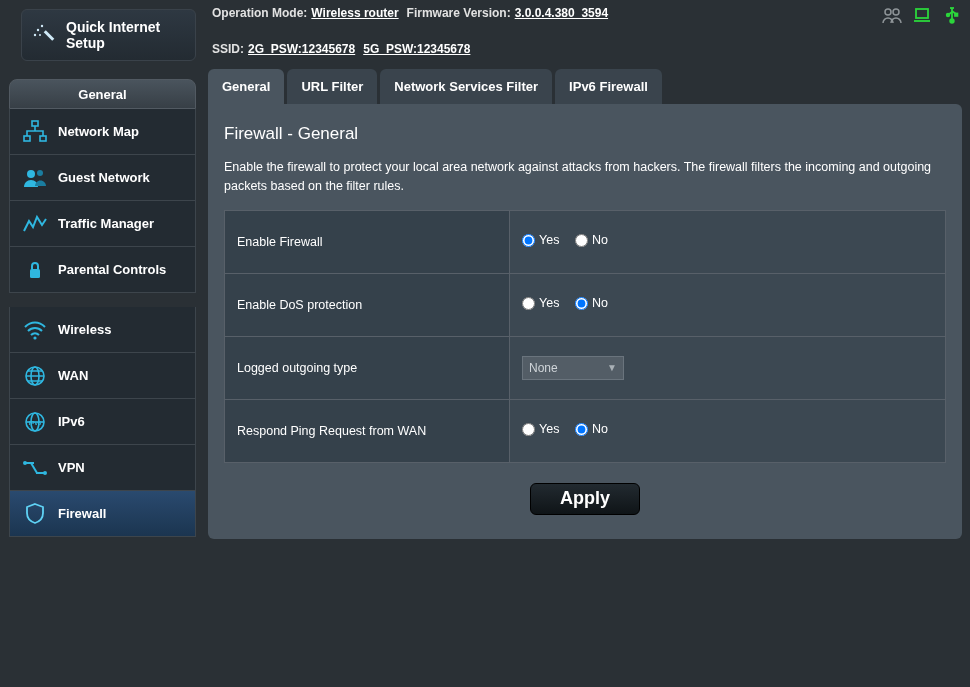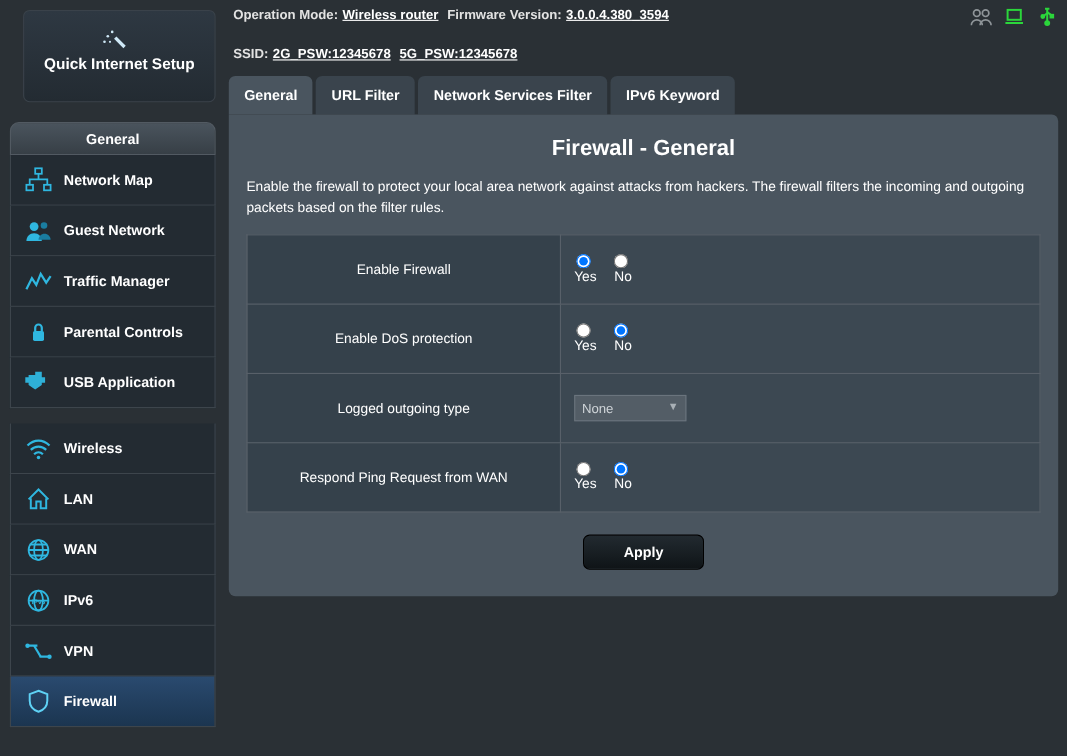--- a/index.html
+++ b/index.html
@@ -1,50 +1,50 @@
 <!DOCTYPE html>
 <html><head>
 <meta charset="utf-8">
 <style>
   html,body{margin:0;padding:0;background:#2a3035;font-family:Arial,Helvetica,sans-serif;color:#fff;font-size:13px;}
   body{width:970px;height:687px;overflow:hidden;}
   .container{display:flex;height:100%;}
   .sidebar{width:195px;flex:0 0 195px;padding:5px 0 0 5px;}
   .main{flex:1;display:flex;flex-direction:column;}
-  .qis{margin:4px 4px 18px 16px;height:50px;background:linear-gradient(#2e3842,#232b32);border:1px solid #3a424a;border-radius:6px;display:flex;align-items:center;padding:16px 10px;cursor:pointer;flex-direction:column;}
+  .qis{margin:4px 4px 18px 16px;height:50px;background:linear-gradient(#2e3842,#232b32);border:1px solid #3a424a;border-radius:6px;display:flex;align-items:center;padding:0 10px;cursor:pointer;}
   .qis .wand{width:24px;height:24px;margin-right:10px;position:relative;}
   .qis .wand svg{display:block;}
   .qis .label{font-weight:bold;font-size:14px;color:#fff;line-height:1.15;}
   .section-head{margin:0 4px;height:28px;background:linear-gradient(#4a545d,#373f46);border:1px solid #525a62;border-radius:8px 8px 0 0;display:flex;align-items:center;justify-content:center;font-weight:bold;color:#fff;font-size:13px;}
   .nav-group{margin:0 4px 14px 4px;}
   .nav-item{height:45px;background:#232b32;border:1px solid #3d454c;border-top:none;display:flex;align-items:center;padding-left:10px;cursor:pointer;font-weight:bold;font-size:13px;}
   .nav-item.active{background:linear-gradient(#2a4a6f,#1b3550);}
   .nav-item .icon{width:30px;height:30px;margin-right:8px;display:flex;align-items:center;justify-content:center;color:#31b0d5;}
   .topbar{padding:6px 8px 4px 12px;font-size:12px;font-weight:bold;}
   .topbar .row{display:flex;}
   .topbar a.link{color:#fff;text-decoration:underline;}
   .topbar .lbl{color:#e2e2e2;margin-right:4px;}
   .topbar .spacer{flex:1;}
   .top-icons{display:flex;gap:10px;align-items:center;}
   .top-icons .ico{width:20px;height:18px;display:flex;align-items:center;justify-content:center;}
   .tabs{display:flex;align-items:flex-end;height:38px;margin:6px 8px 0 8px;}
   .tab{padding:10px 14px;background:#3a444d;border-radius:6px 6px 0 0;margin-right:3px;font-weight:bold;font-size:13px;color:#fff;cursor:pointer;}
   .tab.active{background:#4a555f;}
   .panel{margin:0 8px 8px 8px;background:#4a555f;border-radius:0 6px 6px 6px;padding:16px 16px 24px 16px;}
-  .panel h2{margin:4px 0 14px 0;font-size:20px;font-weight:bold;text-align:center;}
+  .panel h2{margin:4px 0 14px 0;font-size:17px;font-weight:normal;}
   .panel .desc{font-size:12.5px;line-height:1.5;margin-bottom:14px;}
   table.settings{width:100%;border-collapse:collapse;}
-  table.settings th{background:#35414b;text-align:center;font-weight:normal;font-size:12.5px;padding:24px 12px;border:1px solid #586069;width:260px;}
+  table.settings th{background:#35414b;text-align:left;font-weight:normal;font-size:12.5px;padding:24px 12px;border:1px solid #586069;width:260px;}
   table.settings td{background:#3c4852;padding:8px 12px;border:1px solid #586069;font-size:12.5px;}
-  .radio{display:inline-flex;align-items:center;margin-right:12px;flex-direction:column;}
+  .radio{display:inline-flex;align-items:center;margin-right:12px;}
   .radio input{margin:0 4px 0 0;}
   .select{display:inline-flex;align-items:center;background:#535d66;border:1px solid #6a747d;height:22px;font-size:12px;color:#cfd4d8;padding:0 6px;min-width:88px;justify-content:space-between;cursor:pointer;text-align:right;}
   .select .caret{margin-left:8px;font-size:10px;color:#a9b0b6;}
   .apply-row{display:flex;justify-content:center;margin-top:20px;}
-  .apply-btn{background:linear-gradient(#222a30,#0f1417);border:1px solid #000;border-radius:6px;height:30px;min-width:108px;display:flex;align-items:center;justify-content:center;font-weight:bold;color:#fff;font-size:13px;cursor:pointer;}
+  .apply-btn{background:linear-gradient(#222a30,#0f1417);border:1px solid #000;border-radius:6px;height:30px;min-width:108px;display:flex;align-items:center;justify-content:center;font-weight:bold;color:#fff;font-size:18px;cursor:pointer;}
   .sep{display:inline-block;width:8px;}
 </style>
 </head>
 <body>
 
 <div class="container">
 
   <div class="sidebar">
     <div class="qis">
       <span class="wand">
@@ -101,54 +101,35 @@
         <span class="icon">
           <svg width="26" height="26" viewBox="0 0 26 26">
               <g fill="#2fb7e0">
                 <rect x="8" y="12" width="10" height="9" rx="1.5"></rect>
                 <path d="M10 12V9a3 3 0 016 0v3" fill="none" stroke="#2fb7e0" stroke-width="2"></path>
               </g>
             </svg>
         </span>
         <span>Parental Controls</span>
       </div>
-      <div class="nav-item">
-        <span class="icon">
-          <svg width="26" height="26" viewBox="0 0 26 26">
-              <path fill="#2fb7e0" d="M10 3h6v5h3v5h-3v2l-6 4-6-4v-2H1v-5h3V6h6z" opacity="0.95"></path>
-            </svg>
-        </span>
-        <span>USB Application</span>
-      </div>
     </div>
 
     <div class="nav-group">
       <div class="nav-item">
         <span class="icon">
           <svg width="26" height="26" viewBox="0 0 26 26">
               <g fill="none" stroke="#2fb7e0" stroke-width="2">
                 <path d="M3 10c6-6 14-6 20 0"></path>
                 <path d="M6 14c4-4 10-4 14 0"></path>
                 <path d="M9 18c2.5-2.5 5.5-2.5 8 0"></path>
               </g>
               <circle cx="13" cy="21" r="1.6" fill="#2fb7e0"></circle>
             </svg>
         </span>
         <span>Wireless</span>
-      </div>
-      <div class="nav-item">
-        <span class="icon">
-          <svg width="26" height="26" viewBox="0 0 26 26">
-              <g fill="none" stroke="#2fb7e0" stroke-width="1.8">
-                <path d="M4 13l9-9 9 9"></path>
-                <path d="M6 12v9h5v-6h4v6h5v-9"></path>
-              </g>
-            </svg>
-        </span>
-        <span>LAN</span>
       </div>
       <div class="nav-item">
         <span class="icon">
           <svg width="26" height="26" viewBox="0 0 26 26">
               <g fill="none" stroke="#2fb7e0" stroke-width="1.6">
                 <circle cx="13" cy="13" r="9"></circle>
                 <ellipse cx="13" cy="13" rx="4" ry="9"></ellipse>
                 <path d="M4 13h18M5 8h16M5 18h16"></path>
               </g>
             </svg>
@@ -239,21 +220,21 @@
         <a class="link">2G_PSW:12345678</a>
         <span class="sep"></span>
         <a class="link">5G_PSW:12345678</a>
       </div>
     </div>
 
     <div class="tabs">
       <div class="tab active">General</div>
       <div class="tab">URL Filter</div>
       <div class="tab">Network Services Filter</div>
-      <div class="tab">IPv6 Keyword</div>
+      <div class="tab">IPv6 Firewall</div>
     </div>
 
     <div class="panel">
       <h2>Firewall - General</h2>
       <div class="desc">Enable the firewall to protect your local area network against attacks from hackers. The firewall filters the incoming and outgoing packets based on the filter rules.</div>
 
       <table class="settings">
         <tbody>
             <tr>
           <th>Enable Firewall</th>

